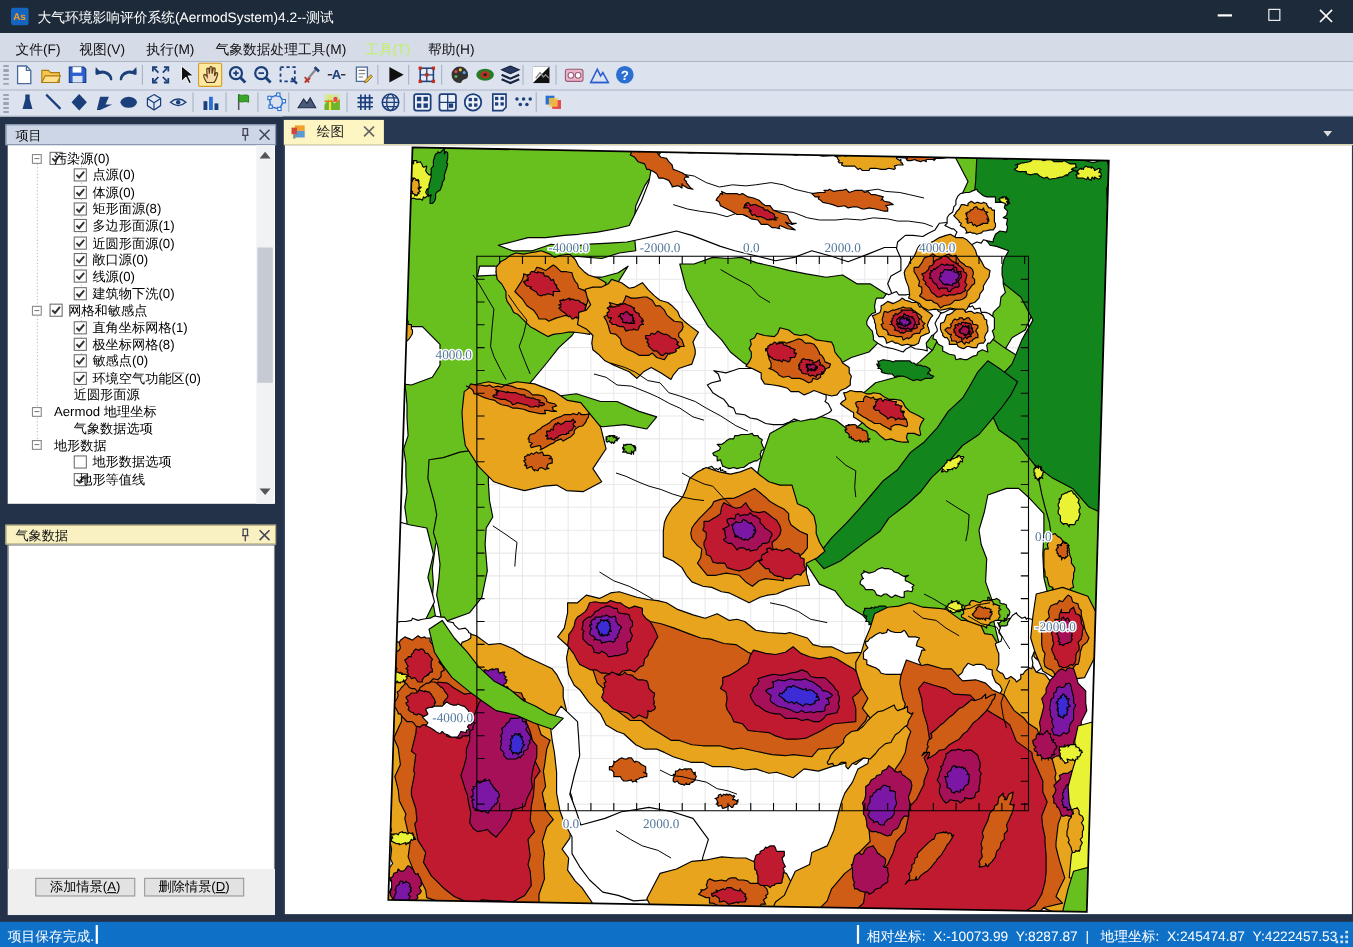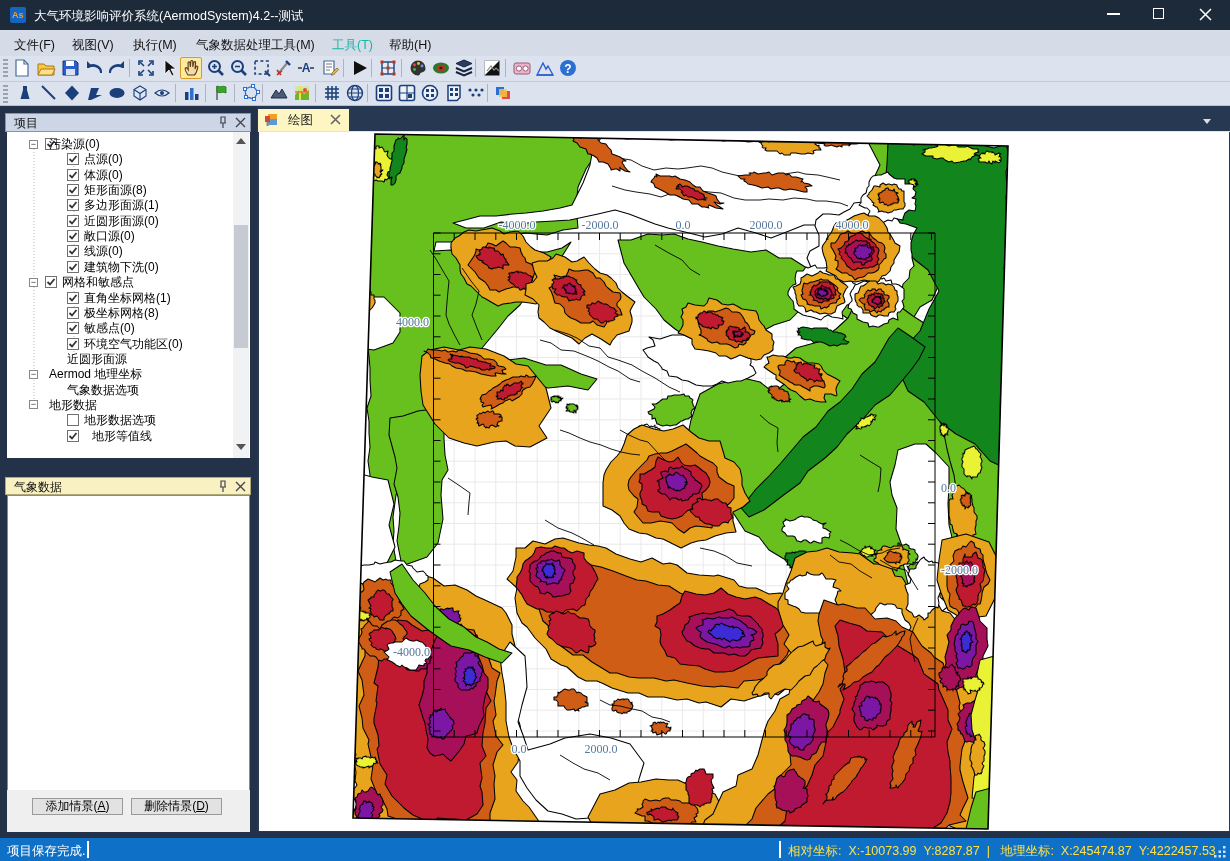--- a/index.html
+++ b/index.html
@@ -21,21 +21,21 @@
 <div class="abs" style="left:1153px;top:8px;width:11px;height:11px;border:1.5px solid #fff"></div>
 <svg class="abs" style="left:1199px;top:8px" width="13" height="13">
     <path d="M1,1 L12,12 M12,1 L1,12" stroke="#fff" stroke-width="1.5"></path>
   </svg>
 
 <div class="abs" style="left:0;top:30px;width:1230px;height:26px;background:#d6dbe8"></div>
 <div class="abs" style="left:14px;top:37px;font-size:12.5px;color:#111">文件(F)</div>
 <div class="abs" style="left:72px;top:37px;font-size:12.5px;color:#111">视图(V)</div>
 <div class="abs" style="left:133px;top:37px;font-size:12.5px;color:#111">执行(M)</div>
 <div class="abs" style="left:196px;top:37px;font-size:12.5px;color:#111">气象数据处理工具(M)</div>
-<div class="abs" style="left:332px;top:37px;font-size:12.5px;color:#14b8a6">工具(T)</div>
+<div class="abs" style="left:332px;top:37px;font-size:12.5px;color:#bef264">工具(T)</div>
 <div class="abs" style="left:389px;top:37px;font-size:12.5px;color:#111">帮助(H)</div>
 
 <div class="abs" style="left:0;top:56px;width:1230px;height:26px;background:#dce2ee;border-bottom:1px solid #c2c9d8"></div>
 <div class="abs" style="left:0;top:82px;width:1230px;height:24px;background:#dce2ee;border-bottom:1px solid #b8c0d0"></div>
 <div class="abs" style="left:3px;top:59px;width:5px;height:18px;background:repeating-linear-gradient(0deg,#9aa4b4 0,#9aa4b4 2px,#dce2ee 2px,#dce2ee 4px)"></div>
 <div class="abs" style="left:3px;top:85px;width:5px;height:18px;background:repeating-linear-gradient(0deg,#9aa4b4 0,#9aa4b4 2px,#dce2ee 2px,#dce2ee 4px)"></div>
 <div style="position:absolute;left:12px;top:58px;width:20px;height:20px"><svg width="20" height="20">
       <path d="M4,2 h8 l4,4 v12 h-12 z" fill="#fff" stroke="#4a6b9a" stroke-width="1.2"></path>
       <path d="M12,2 v4 h4" fill="none" stroke="#4a6b9a" stroke-width="1.2"></path>
     </svg></div>
@@ -381,21 +381,21 @@
 <div class="trow" style="left:67px;top:381.60000000000014px">气象数据选项</div>
 <div class="exp" style="left:29px;top:400.45000000000016px">−</div>
     <div class="trow" style="left:49px;top:396.95000000000016px">地形数据</div>
 <div class="cb" style="left:67px;top:414.3000000000002px"></div>
     <div class="trow" style="left:84px;top:412.3000000000002px">地形数据选项</div>
 <div class="cb" style="left:67px;top:429.6500000000002px">
       <svg width="10" height="10" viewBox="0 0 10 10">
         <path d="M1.5,5 4,7.5 8.5,2" stroke="#333" stroke-width="1.8" fill="none"></path>
       </svg>
     </div>
-    <div class="trow" style="left:92px;top:427.6500000000002px">地形等值线</div>
+    <div class="trow" style="left:72px;top:427.6500000000002px">地形等值线</div>
 </div>
 
 <div class="abs" style="left:233px;top:132px;width:16px;height:326px;background:#f1f2f4"></div>
 <div class="abs" style="left:236px;top:138px;width:0;height:0;border-left:5px solid transparent;border-right:5px solid transparent;border-bottom:6px solid #555"></div>
 <div class="abs" style="left:234px;top:225px;width:14px;height:123px;background:#c6cad2"></div>
 <div class="abs" style="left:236px;top:444px;width:0;height:0;border-left:5px solid transparent;border-right:5px solid transparent;border-top:6px solid #555"></div>
 
 <div class="abs" style="left:5px;top:477px;width:246px;height:18px;background:#f9f1c2;border:1px solid #b0a878"></div>
 <div class="abs" style="left:14px;top:479px;font-size:12px;color:#111">气象数据</div>
 <svg class="abs" style="left:216px;top:480px" width="12" height="13">
@@ -631,21 +631,21 @@
 </g>
 <path d="M375,134 L1008,146 L988,829 L353,818 Z" fill="none" stroke="#000" stroke-width="1.6"></path>
   </svg>
 
 <div class="abs" style="left:0;top:832px;width:1230px;height:6px;background:#233249"></div>
 
 <div class="abs" style="left:0;top:838px;width:1230px;height:23px;background:#0f70c8"></div>
 <div class="abs" style="left:7px;top:843px;font-size:12.5px;color:#fff">项目保存完成.</div>
 <div class="abs" style="left:87px;top:841px;width:2px;height:17px;background:#fff"></div>
 <div class="abs" style="left:779px;top:841px;width:2px;height:17px;background:#fff"></div>
-<div class="abs" style="left:788px;top:843px;font-size:12.5px;color:#fde047">相对坐标:&nbsp;&nbsp;X:-10073.99&nbsp;&nbsp;Y:8287.87&nbsp;&nbsp;|&nbsp;&nbsp;&nbsp;地理坐标:&nbsp;&nbsp;X:245474.87&nbsp;&nbsp;Y:4222457.53</div>
+<div class="abs" style="left:788px;top:843px;font-size:12.5px;color:#ffffff">相对坐标:&nbsp;&nbsp;X:-10073.99&nbsp;&nbsp;Y:8287.87&nbsp;&nbsp;|&nbsp;&nbsp;&nbsp;地理坐标:&nbsp;&nbsp;X:245474.87&nbsp;&nbsp;Y:4222457.53</div>
 <svg class="abs" style="left:1214px;top:846px" width="13" height="13">
     <g fill="#d0e4f8">
       <rect x="9" y="9" width="2.5" height="2.5"></rect>
       <rect x="9" y="4.5" width="2.5" height="2.5"></rect>
       <rect x="9" y="0" width="2.5" height="2.5"></rect>
       <rect x="4.5" y="9" width="2.5" height="2.5"></rect>
       <rect x="4.5" y="4.5" width="2.5" height="2.5"></rect>
       <rect x="0" y="9" width="2.5" height="2.5"></rect>
     </g>
   </svg>

